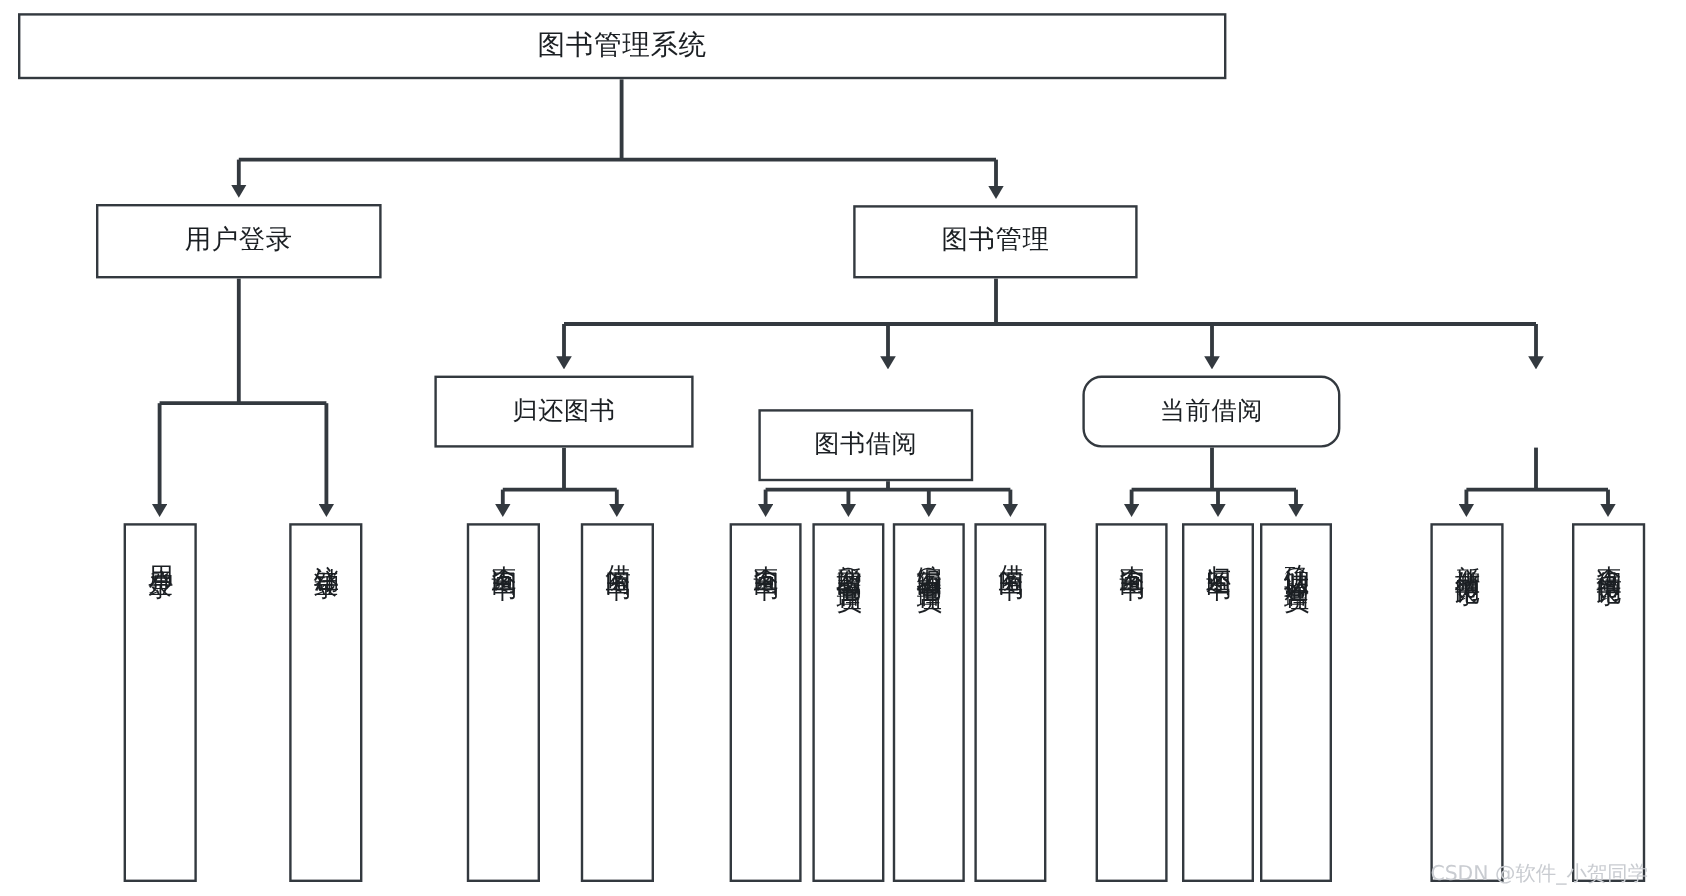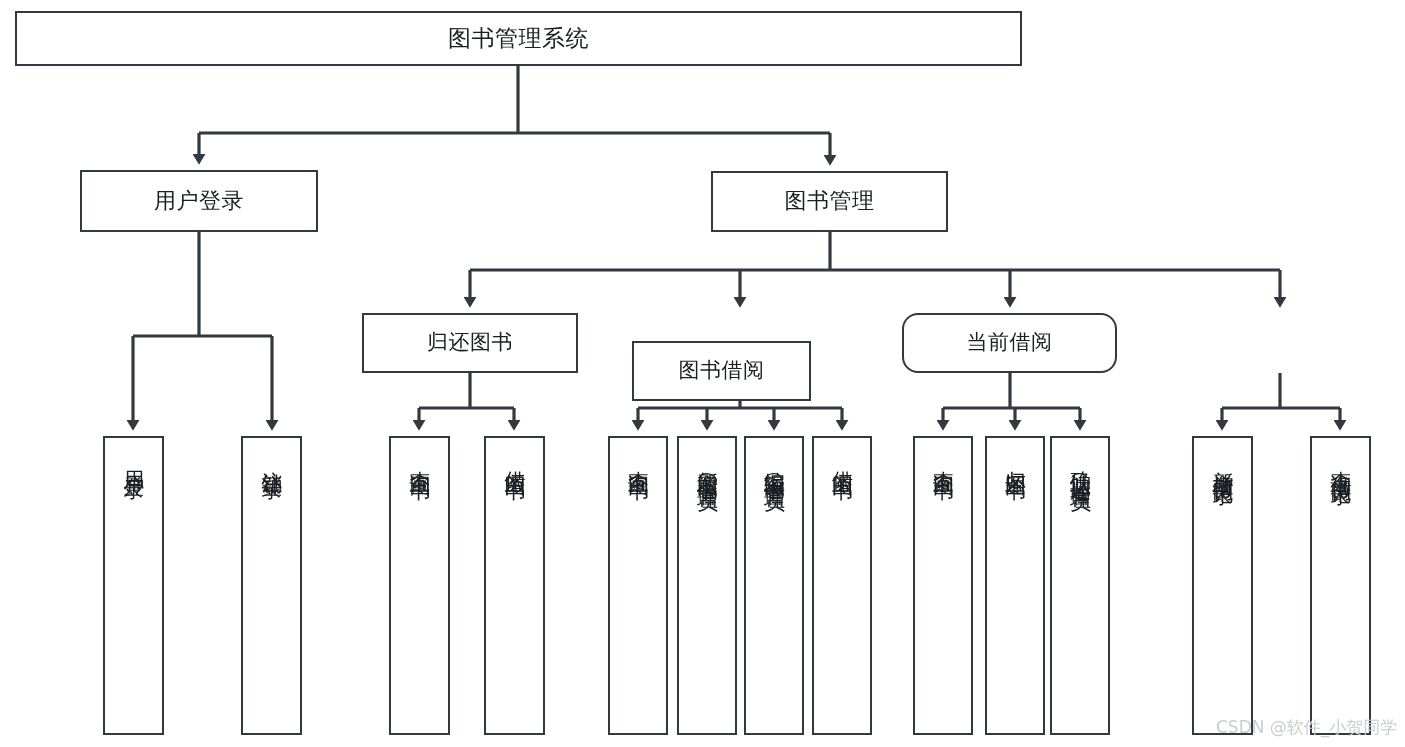--- a/index.html
+++ b/index.html
@@ -63,21 +63,20 @@
     line-height: 1.0;
     white-space: nowrap;
   }
   .watermark {
     position: absolute;
     color: #c9ccd1;
     font-size: 17px;
     white-space: nowrap;
     pointer-events: none;
     user-select: none;
-    padding-left: 24px;
   }
 </style>
 </head>
 <body>
 
 <div id="diagram-root">
 
   <svg id="diagram-svg" viewBox="0 0 1405 747">
     <defs>
       <marker id="arrowhead" markerWidth="11" markerHeight="13" refX="1.2" refY="6.5" orient="auto" markerUnits="userSpaceOnUse">

